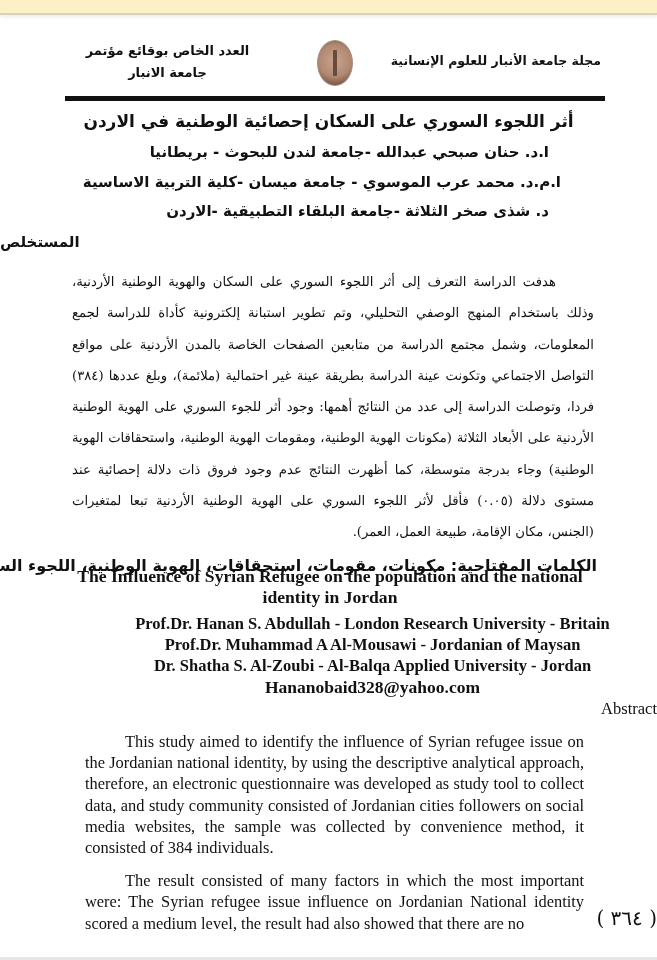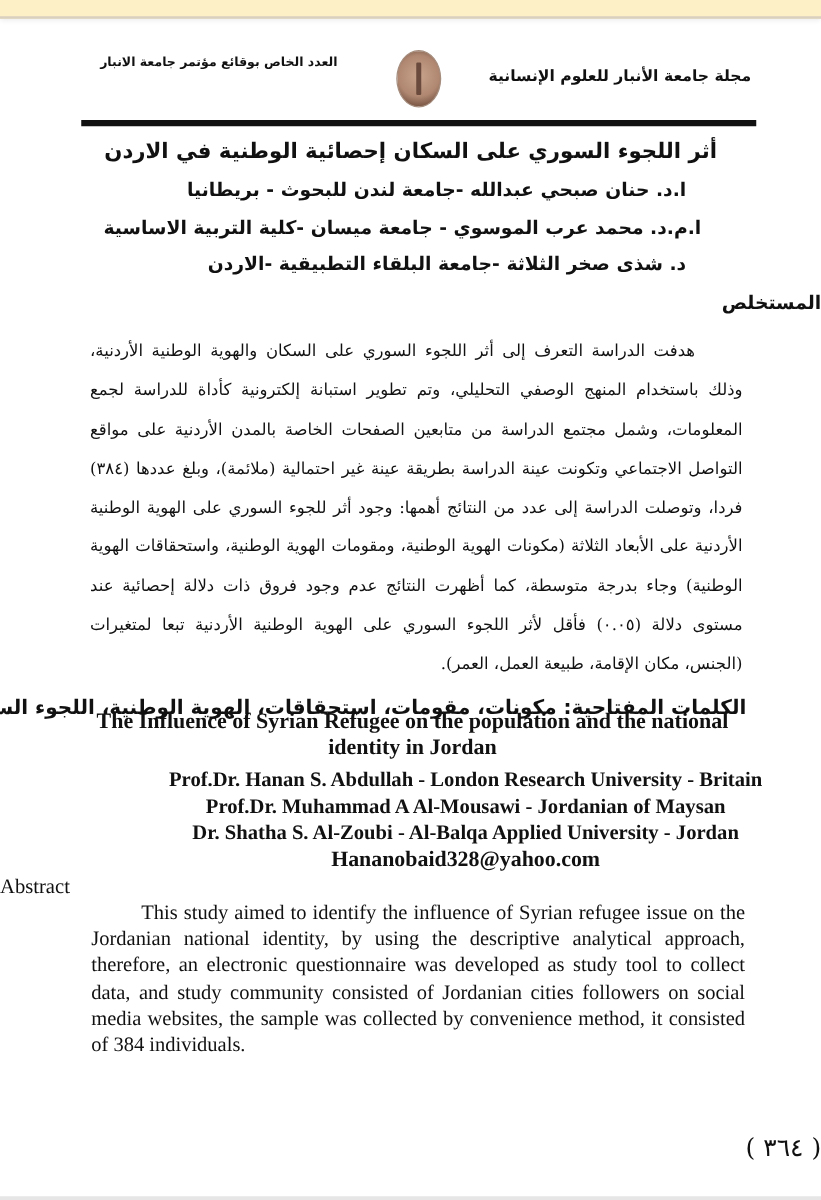--- a/index.html
+++ b/index.html
@@ -21,23 +21,23 @@
   .header {
     position: absolute; left: 65px; top: 38px; width: 540px; height: 58px;
   }
   .hdr-right {
     position: absolute; right: 4px; top: 15px;
     direction: rtl; font-family: "DejaVu Sans", sans-serif;
     font-size: 12.5px; font-weight: bold; white-space: nowrap;
   }
   .hdr-left {
     position: absolute; left: 0; top: 2px; width: 205px;
-    direction: rtl; text-align: right;
+    direction: rtl; text-align: center;
     font-family: "DejaVu Sans", sans-serif;
-    font-size: 10px; font-weight: bold; line-height: 22px;
+    font-size: 13px; font-weight: bold; line-height: 22px;
   }
   .logo {
     position: absolute; left: 252px; top: 2px; width: 34px; height: 44px;
     border-radius: 50%;
     background: radial-gradient(circle at 50% 45%, #c9a48c 0%, #b08872 55%, #7e5a48 80%, #d8c8bd 100%);
     border: 1px solid #a58d7e;
   }
   .logo-tower {
     position: absolute; left: 15px; top: 9px; width: 4px; height: 26px;
     background: #6a4a3c; border-radius: 1px;
@@ -54,21 +54,21 @@
   .t1 { top: 111px; font-size: 17px; }
   .author-ar {
     position: absolute; right: 108px; direction: rtl;
     font-family: "DejaVu Sans", sans-serif; font-weight: bold;
     font-size: 15px; white-space: nowrap; text-align: center;
   }
   .a1 { top: 143px; }
   .a2 { top: 173px; right: 96px; }
   .a3 { top: 202px; }
   .abs-ar-title {
-    position: absolute; top: 233px; left: 0; width: 657px; text-align: right;
+    position: absolute; top: 233px; left: 0; width: 657px; text-align: left;
     direction: rtl; font-family: "DejaVu Sans", sans-serif; font-weight: bold; font-size: 15px;
   }
   .ar-body {
     position: absolute; left: 72px; top: 266px; width: 522px;
     direction: rtl; text-align: justify; text-align-last: right;
     font-family: "DejaVu Serif", serif; font-size: 13.2px; line-height: 31.3px;
   }
   .ar-body p { margin: 0; text-indent: 38px; }
   .keywords {
     position: absolute; right: 60px; top: 544px; direction: rtl;
@@ -80,29 +80,29 @@
   }
   .en-author {
     position: absolute; left: 0; width: 657px; text-align: center;
     font-family: "Liberation Serif", serif; font-weight: bold; font-size: 16.5px; white-space: nowrap; padding-left: 44px;
   }
   .e1 { top: 614px; }
   .e2 { top: 635px; }
   .e3 { top: 656px; }
   .e4 { top: 677px; font-size: 17.5px; }
   .abs-en-title {
-    position: absolute; left: 0; width: 657px; top: 699px; text-align: left;
+    position: absolute; left: 0; width: 657px; top: 699px; text-align: right;
     font-family: "Liberation Serif", serif; font-size: 16.5px;
   }
   .en-body {
     position: absolute; left: 73px; top: 719px; width: 523px;
     font-family: "Liberation Serif", serif; font-size: 16.4px; line-height: 21.2px;
     text-align: justify;
   }
-  .en-body p { margin: 0; text-indent: 40px; }
+  .en-body p { margin: 12px; text-indent: 40px; }
   .page-num {
     position: absolute; left: 0; width: 657px; top: 906px; text-align: right;
     font-family: "DejaVu Serif", serif; font-size: 20px; direction: rtl;
   }
 </style>
 </head>
 <body>
 
 <div class="topbar"></div>
 
@@ -134,17 +134,18 @@
 <div class="en-title">The Influence of Syrian Refugee on the population and the national identity in Jordan</div>
 <div class="en-author e1">Prof.Dr. Hanan S. Abdullah - London Research University - Britain</div>
 <div class="en-author e2">Prof.Dr. Muhammad A Al-Mousawi - Jordanian of Maysan</div>
 <div class="en-author e3">Dr. Shatha S. Al-Zoubi - Al-Balqa Applied University - Jordan</div>
 <div class="en-author e4">Hananobaid328@yahoo.com</div>
 
 <div class="abs-en-title">Abstract</div>
 
 <div class="en-body">
   <p>This study aimed to identify the influence of Syrian refugee issue on the Jordanian national identity, by using the descriptive analytical approach, therefore, an electronic questionnaire was developed as study tool to collect data, and study community consisted of Jordanian cities followers on social media websites, the sample was collected by convenience method, it consisted of 384 individuals.</p>
+  <p>The result consisted of many factors in which the most important were: The Syrian refugee issue influence on Jordanian National identity scored a medium level, the result had also showed that there are no</p>
 </div>
 
 <div class="page-num">( ٣٦٤ )</div>
 
 <div class="bottombar"></div>
 
 </body></html>

